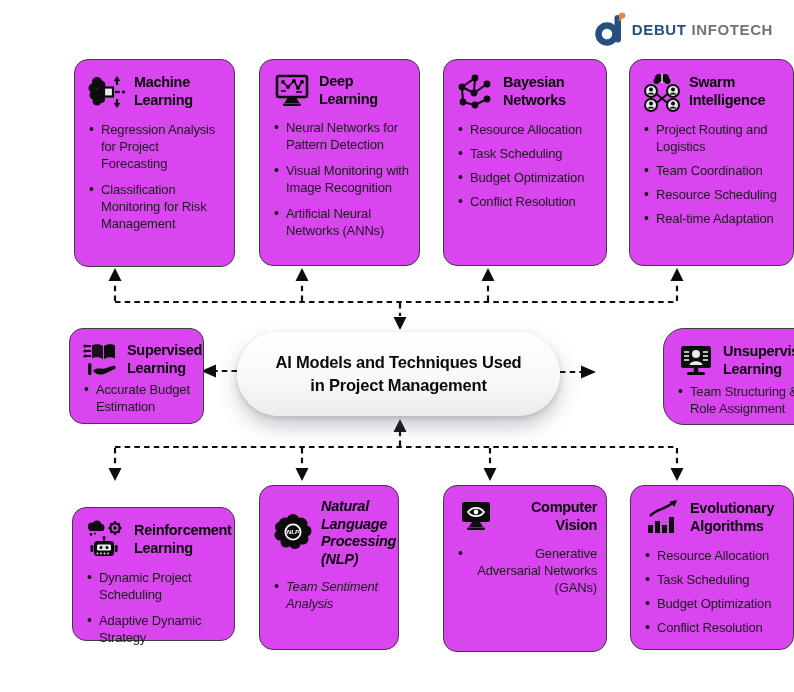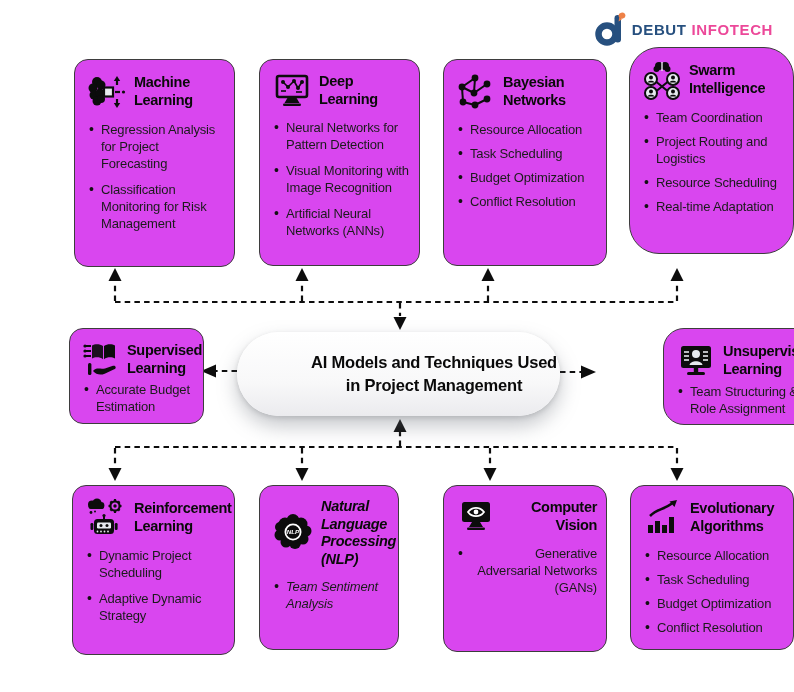--- a/index.html
+++ b/index.html
@@ -18,42 +18,42 @@
   .bullets { list-style:none; margin:9px 0 0 1px; padding:0; font-size:13px; line-height:1.31; letter-spacing:-0.15px; color:#1b1b1b; }
   .bullets li { position:relative; padding-left:13px; margin-bottom:9px; }
   .bullets li::before { content:"\2022"; position:absolute; left:1px; top:-1px; font-size:14px; color:#111; }
   .tight .bullets li { margin-bottom:7px; }
   .mid .bullets { margin-top:2px; }
   .mid .bullets li { margin-bottom:0; }
 
   #card-machine-learning      { left:37px;  top:59px;  width:161px; height:208px; }
   #card-deep-learning         { left:222px; top:59px;  width:161px; height:207px; }
   #card-bayesian-networks     { left:406px; top:59px;  width:164px; height:207px; }
-  #card-swarm-intelligence    { left:592px; top:47px;  width:165px; height:207px;border-radius:30px; }
+  #card-swarm-intelligence    { left:592px; top:59px;  width:165px; height:207px; }
   #card-supervised-learning   { left:32px;  top:328px; width:135px; height:96px;  }
   #card-unsupervised-learning { left:626px; top:328px; width:164px; height:97px;border-radius:21px;  }
-  #card-reinforcement-learning{ left:35px;  top:485px; width:163px; height:170px; }
+  #card-reinforcement-learning{ left:35px;  top:507px; width:163px; height:134px; }
   #card-nlp                   { left:222px; top:485px; width:140px; height:165px;font-style:italic; }
   #card-computer-vision       { left:406px; top:485px; width:164px; height:167px;text-align:right; }
   #card-evolutionary-algorithms{ left:593px; top:485px; width:164px; height:165px; }
 
   
   .pill { position:absolute; left:237px; top:332px; width:323px; height:84px;
           background:linear-gradient(180deg,#ffffff 0%,#f8f8f9 60%,#ebebee 100%);
           border-radius:42px;
           box-shadow:0 10px 20px rgba(110,115,125,0.40), 0 2px 5px rgba(0,0,0,0.14);
-          display:flex; align-items:center; justify-content:flex-end; }
+          display:flex; align-items:center; justify-content:center; }
   .pill-text { max-width:252px; text-align:center; font-weight:bold; font-size:16.5px;
                line-height:1.4; letter-spacing:-0.2px; color:#0a0a0a; }
 
   
   .logo { position:absolute; top:11px; right:21px; display:flex; align-items:center; gap:6px; }
   .logo-text { font-weight:bold; font-size:15px; letter-spacing:0.6px; white-space:nowrap; }
   .logo-debut { color:#27507f; }
-  .logo-infotech { color:#ec4899; margin-left:5px; }
+  .logo-infotech { color:#737373; margin-left:5px; }
 
   .ic { display:block; }
 </style>
 </head>
 <body>
 
 <div class="canvas">
 
   <div class="logo">
     <svg class="ic" width="32" height="36" viewBox="0 0 32 36">
@@ -232,22 +232,22 @@
             <circle cx="9" cy="31.5" r="2"></circle>
               <path d="M5.5,36.5 c0.6,-2.4 6.4,-2.4 7,0 z"></path>
             <circle cx="31" cy="31.5" r="2"></circle>
               <path d="M27.5,36.5 c0.6,-2.4 6.4,-2.4 7,0 z"></path>
           </g>
         </svg>
       </span>
       <div class="card-title">Swarm Intelligence</div>
     </div>
     <ul class="bullets">
+      <li>Project Routing and Logistics</li>
       <li>Team Coordination</li>
-      <li>Project Routing and Logistics</li>
       <li>Resource Scheduling</li>
       <li>Real-time Adaptation</li>
     </ul>
   </div>
 
   <div class="card mid" id="card-supervised-learning">
     <div class="card-head">
       <span class="icon">
         <svg class="ic" width="38" height="38" viewBox="0 0 38 38">
           <g stroke="#0c0c0c" stroke-width="2">

